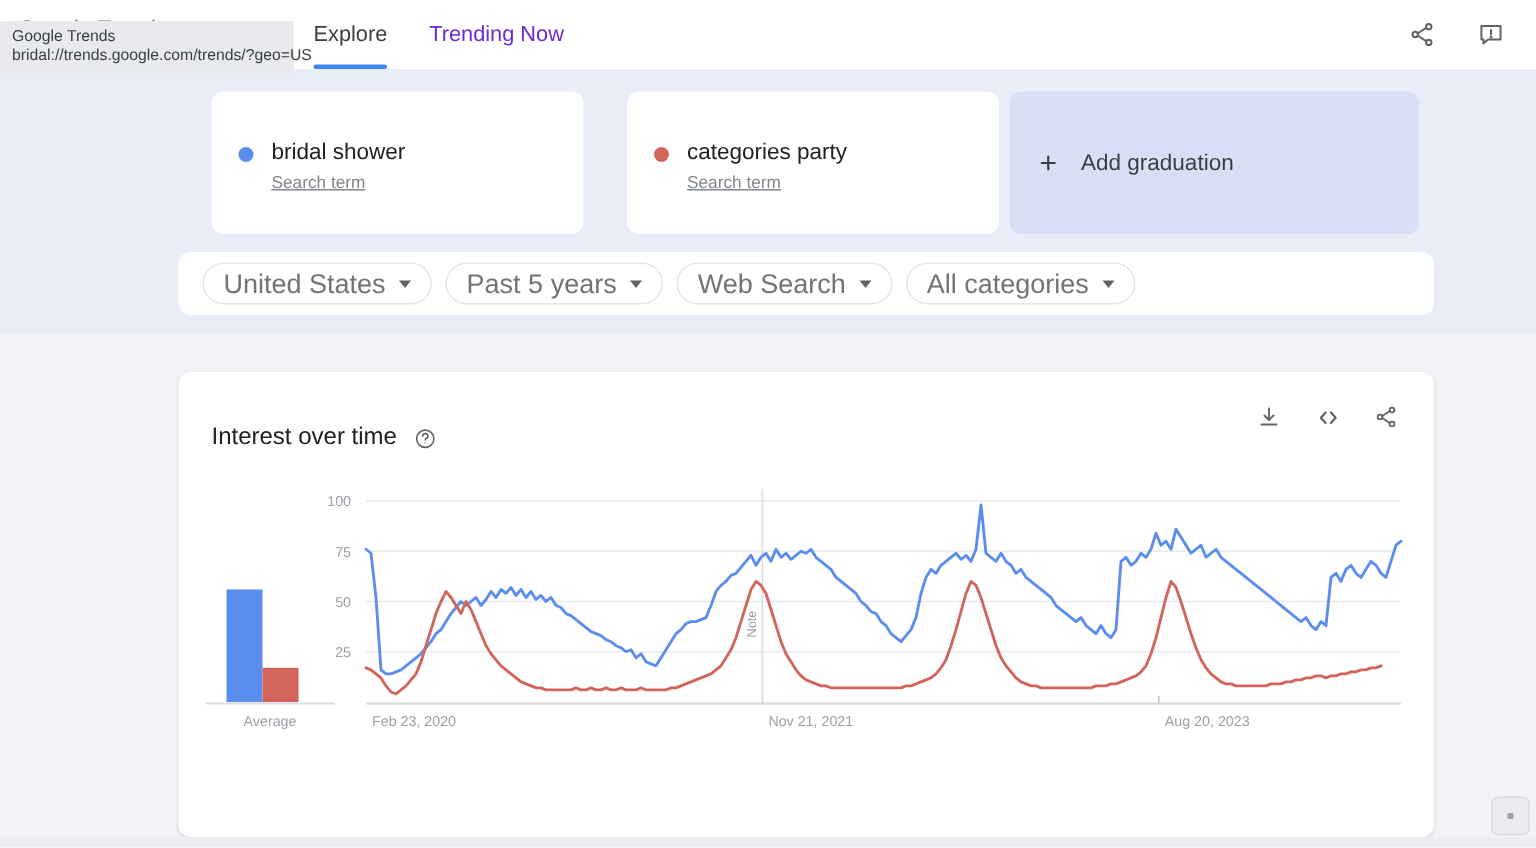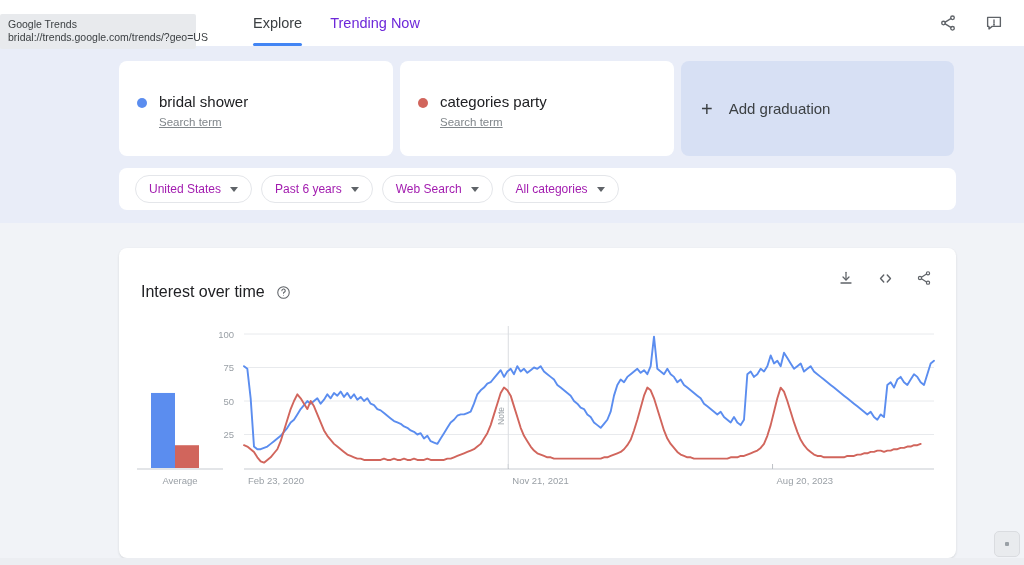--- a/index.html
+++ b/index.html
@@ -13,21 +13,21 @@
     position: relative;
     width: 1024px; height: 565px;
     background: #f1f3f7;
   }
 
   
   .topbar {
     position: absolute; left: 0; top: 0;
     width: 1024px; height: 46px;
     background: #ffffff;
-    display: flex; align-items: center; gap: 44px;
+    display: flex; align-items: center;
   }
   .brand-zone { width: 195px; height: 46px; position: relative; }
   .brand-logo {
     position: absolute; left: 12px; top: 11px;
     font-size: 15px; color: #5f6368; letter-spacing: .1px;
   }
   .nav-tabs { display: flex; align-items: flex-end; height: 46px; }
   .nav-tab {
     position: relative;
     padding: 0 14px;
@@ -77,25 +77,26 @@
     position: absolute; left: 0; top: 46px;
     width: 1024px; height: 177px;
     background: #e9edf8;
   }
 
   .term-row {
     position: absolute; left: 119px; top: 15px;
     display: flex; gap: 7px;
   }
   .term-card {
-    width: 274px; height: 95px;
+    width: 248px; height: 95px;
     background: #ffffff;
     border-radius: 8px;
     position: relative;
     cursor: pointer;
+    margin-left: 22px;
   }
   .term-inner {
     position: absolute; left: 18px; top: 31px;
     display: flex; align-items: flex-start; gap: 12px;
   }
   .term-dot {
     width: 10px; height: 10px; border-radius: 50%;
     margin-top: 6px; flex: 0 0 auto;
   }
   .term-name { font-size: 15px; color: #202124; line-height: 20px; }
@@ -124,21 +125,21 @@
   }
   .chip {
     height: 28px;
     border: 1px solid #e4e6ea;
     border-radius: 16px;
     display: flex; align-items: center; gap: 9px;
     padding: 0 13px;
     cursor: pointer;
     background: #fff;
   }
-  .chip-label { font-size: 12px; color: #a21caf; white-space: nowrap; }
+  .chip-label { font-size: 18px; color: #737373; white-space: nowrap; }
   .caret {
     width: 0; height: 0;
     border-left: 4px solid transparent;
     border-right: 4px solid transparent;
     border-top: 5px solid #5f6368;
   }
 
   
   .iot-card {
     position: absolute; left: 119px; top: 248px;
@@ -262,21 +263,21 @@
       </div>
 
     </div>
 
     <div class="filter-bar">
       <div class="chip">
         <span class="chip-label">United States</span>
         <span class="caret"></span>
       </div>
       <div class="chip">
-        <span class="chip-label">Past 6 years</span>
+        <span class="chip-label">Past 5 years</span>
         <span class="caret"></span>
       </div>
       <div class="chip">
         <span class="chip-label">Web Search</span>
         <span class="caret"></span>
       </div>
       <div class="chip">
         <span class="chip-label">All categories</span>
         <span class="caret"></span>
       </div>

